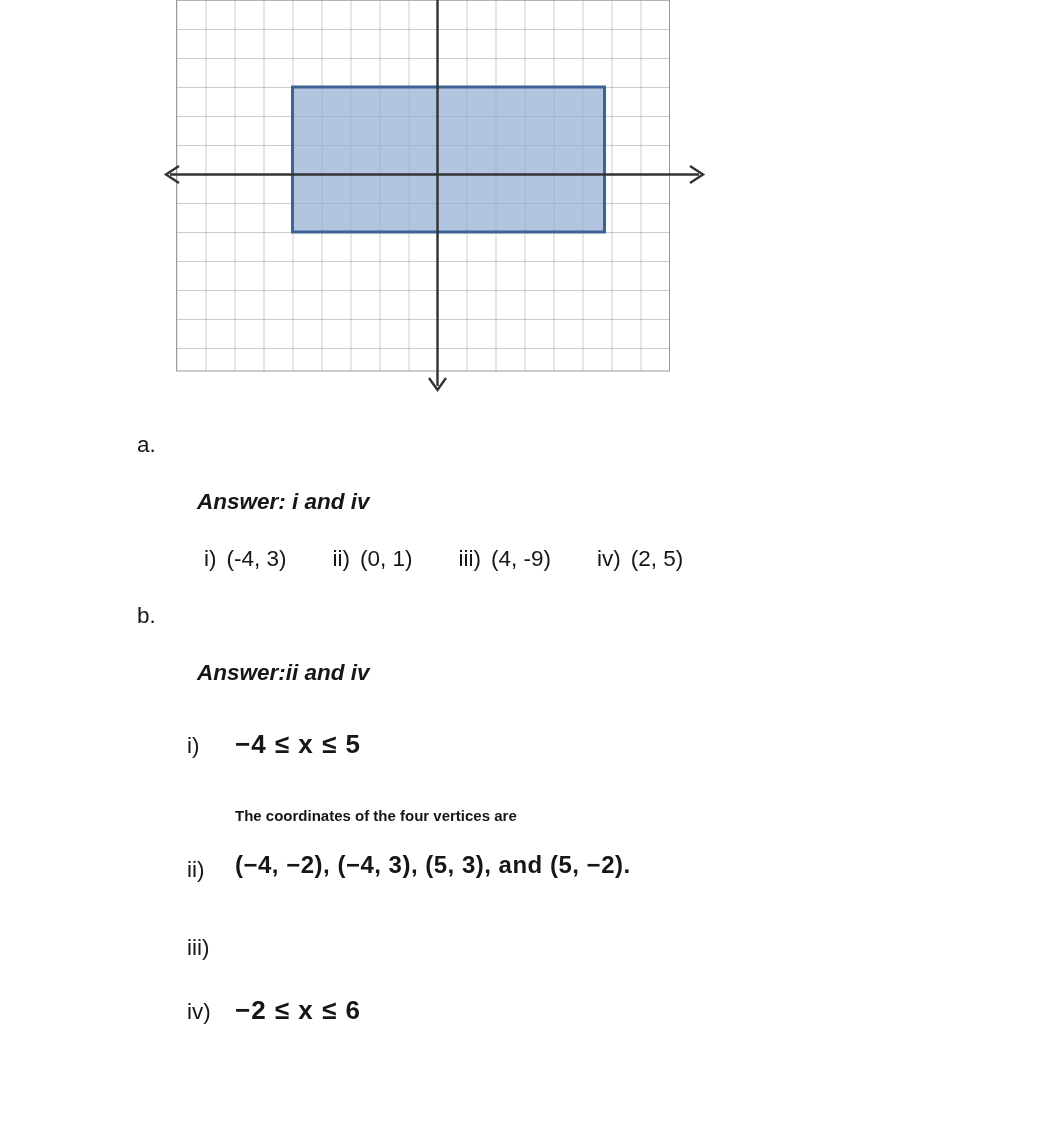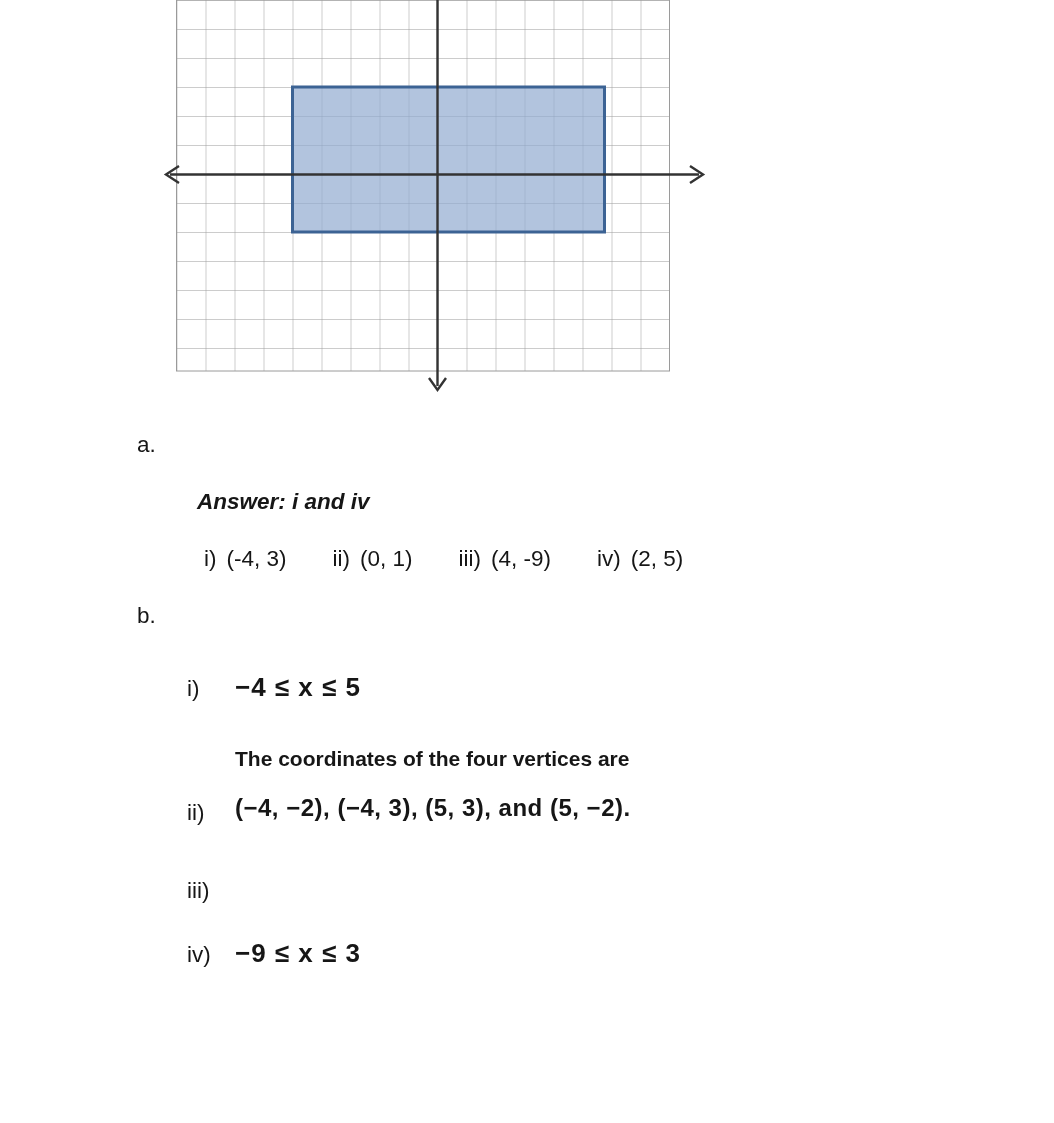--- a/index.html
+++ b/index.html
@@ -33,21 +33,21 @@
   .math {
     font-family:Liberation Sans, sans-serif;
     font-weight:700;
     font-size:26px;
     letter-spacing:1px;
   }
   .bopt-i  { margin-top:12px; line-height:62px; }
   .bopt-ii { margin-top:14px; align-items:flex-end; }
   .bopt-ii .blabel { margin-bottom:6px; }
   .btext { display:flex; flex-direction:column; }
-  .vintro { font-weight:700; font-size:21px; line-height:50px; }
+  .vintro { font-weight:700; font-size:15px; line-height:50px; }
   .math-small { font-size:24px; line-height:48px; letter-spacing:0.5px; }
   .bopt-iii { margin-top:28px; line-height:62px; }
   .bopt-iv  { margin-top:0px;  line-height:62px; }
 </style>
 </head>
 <body>
 
 <div class="page">
 
   <svg class="graph" width="1054" height="400" viewBox="0 0 1054 400">
@@ -97,37 +97,38 @@
       <span class="opt">
         <span>iv)</span>
         <span>(2, 5)</span>
       </span>
     </div>
 
     <div class="qrow">
       <span class="qlabel">b.</span>
     </div>
 
+    <div class="answer">Answer:ii and iv</div>
 
     <div class="bopt bopt-i">
       <span class="blabel">i)</span>
       <span class="math">−4 ≤ x ≤ 5</span>
     </div>
 
     <div class="bopt bopt-ii">
       <span class="blabel">ii)</span>
       <span class="btext">
         <span class="vintro">The coordinates of the four vertices are</span>
         <span class="math math-small">(−4, −2), (−4, 3), (5, 3), and (5, −2).</span>
       </span>
     </div>
 
     <div class="bopt bopt-iii">
       <span class="blabel">iii)</span>
     </div>
 
     <div class="bopt bopt-iv">
       <span class="blabel">iv)</span>
-      <span class="math">−9 ≤ x ≤ 3</span>
+      <span class="math">−2 ≤ x ≤ 6</span>
     </div>
 
   </div>
 </div>
 
 </body></html>

